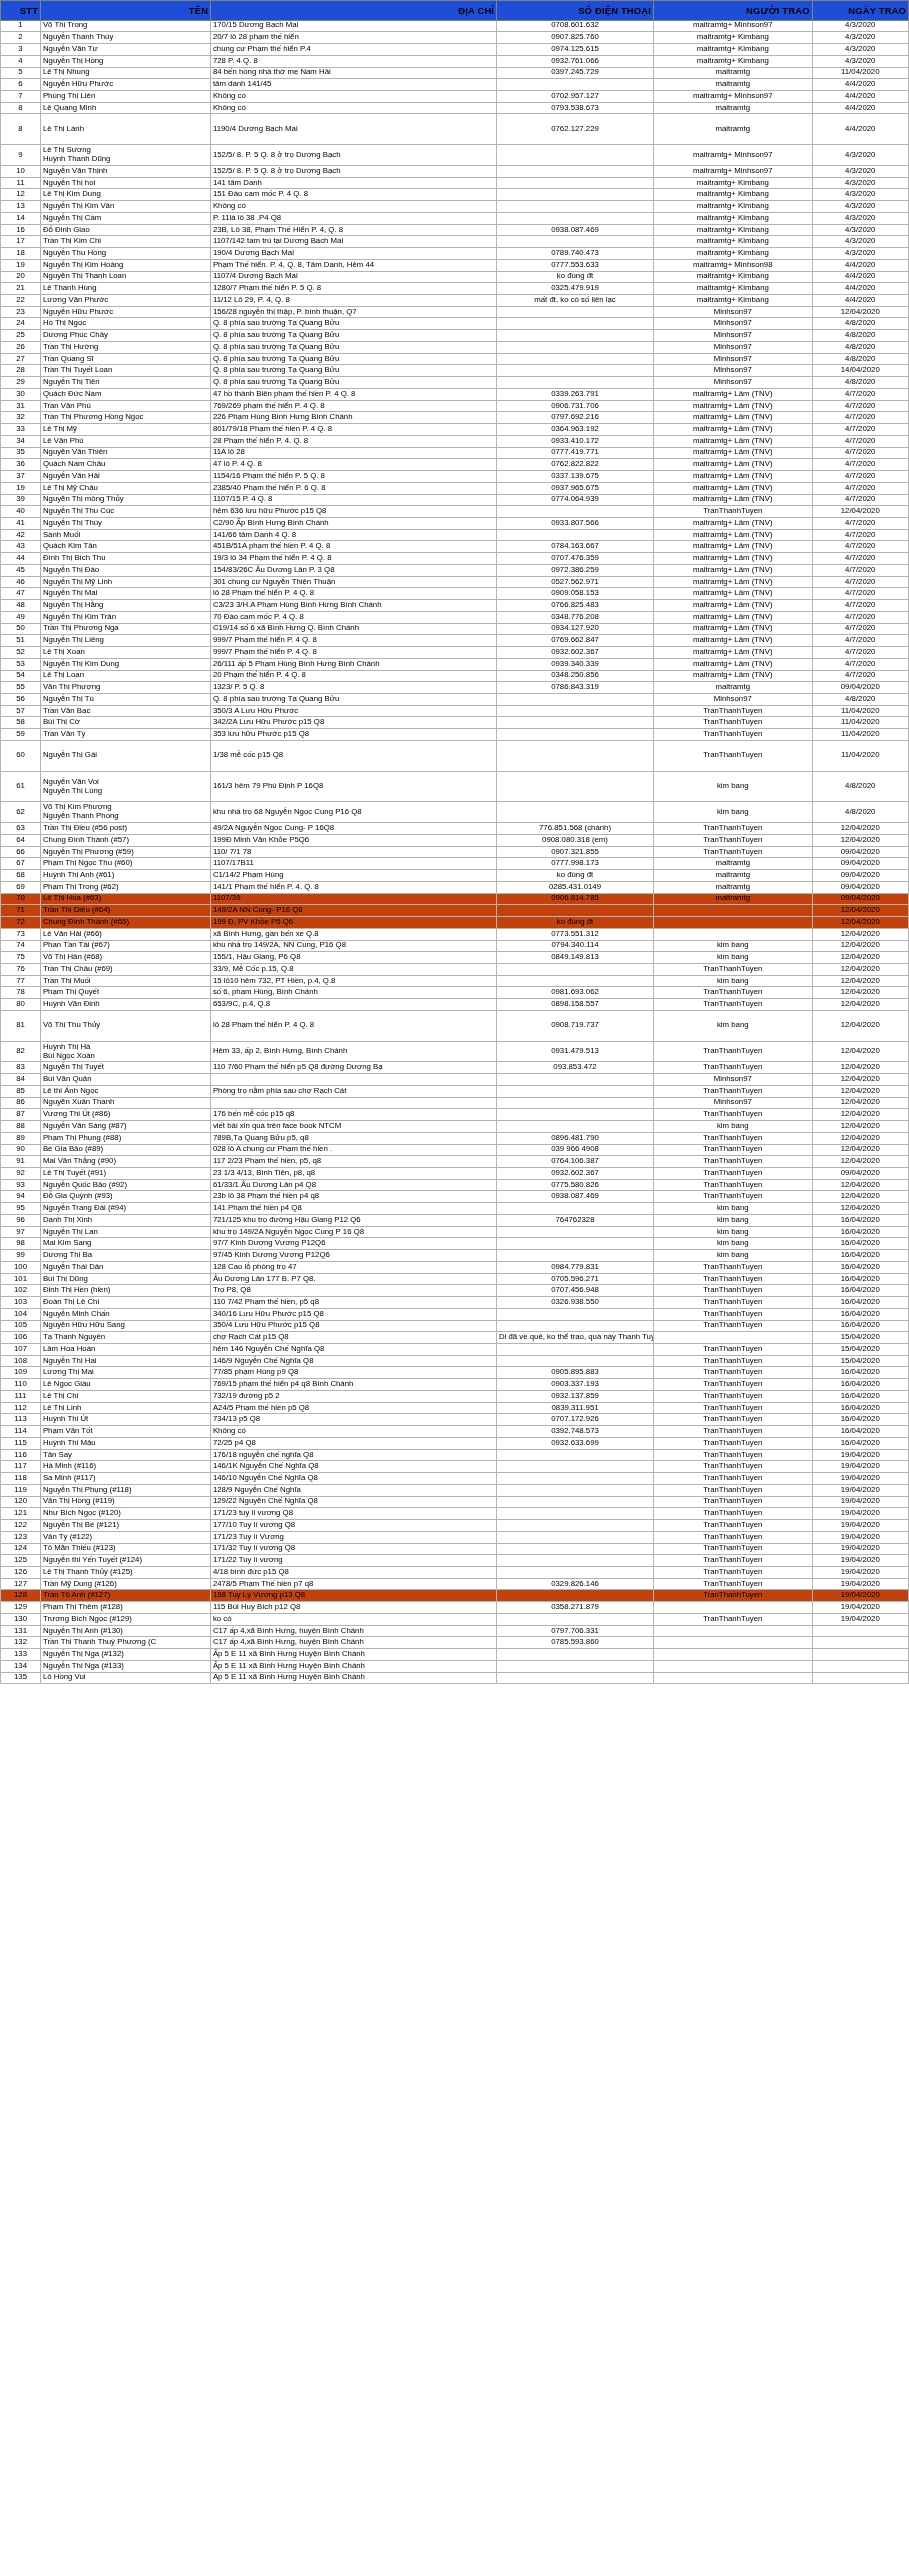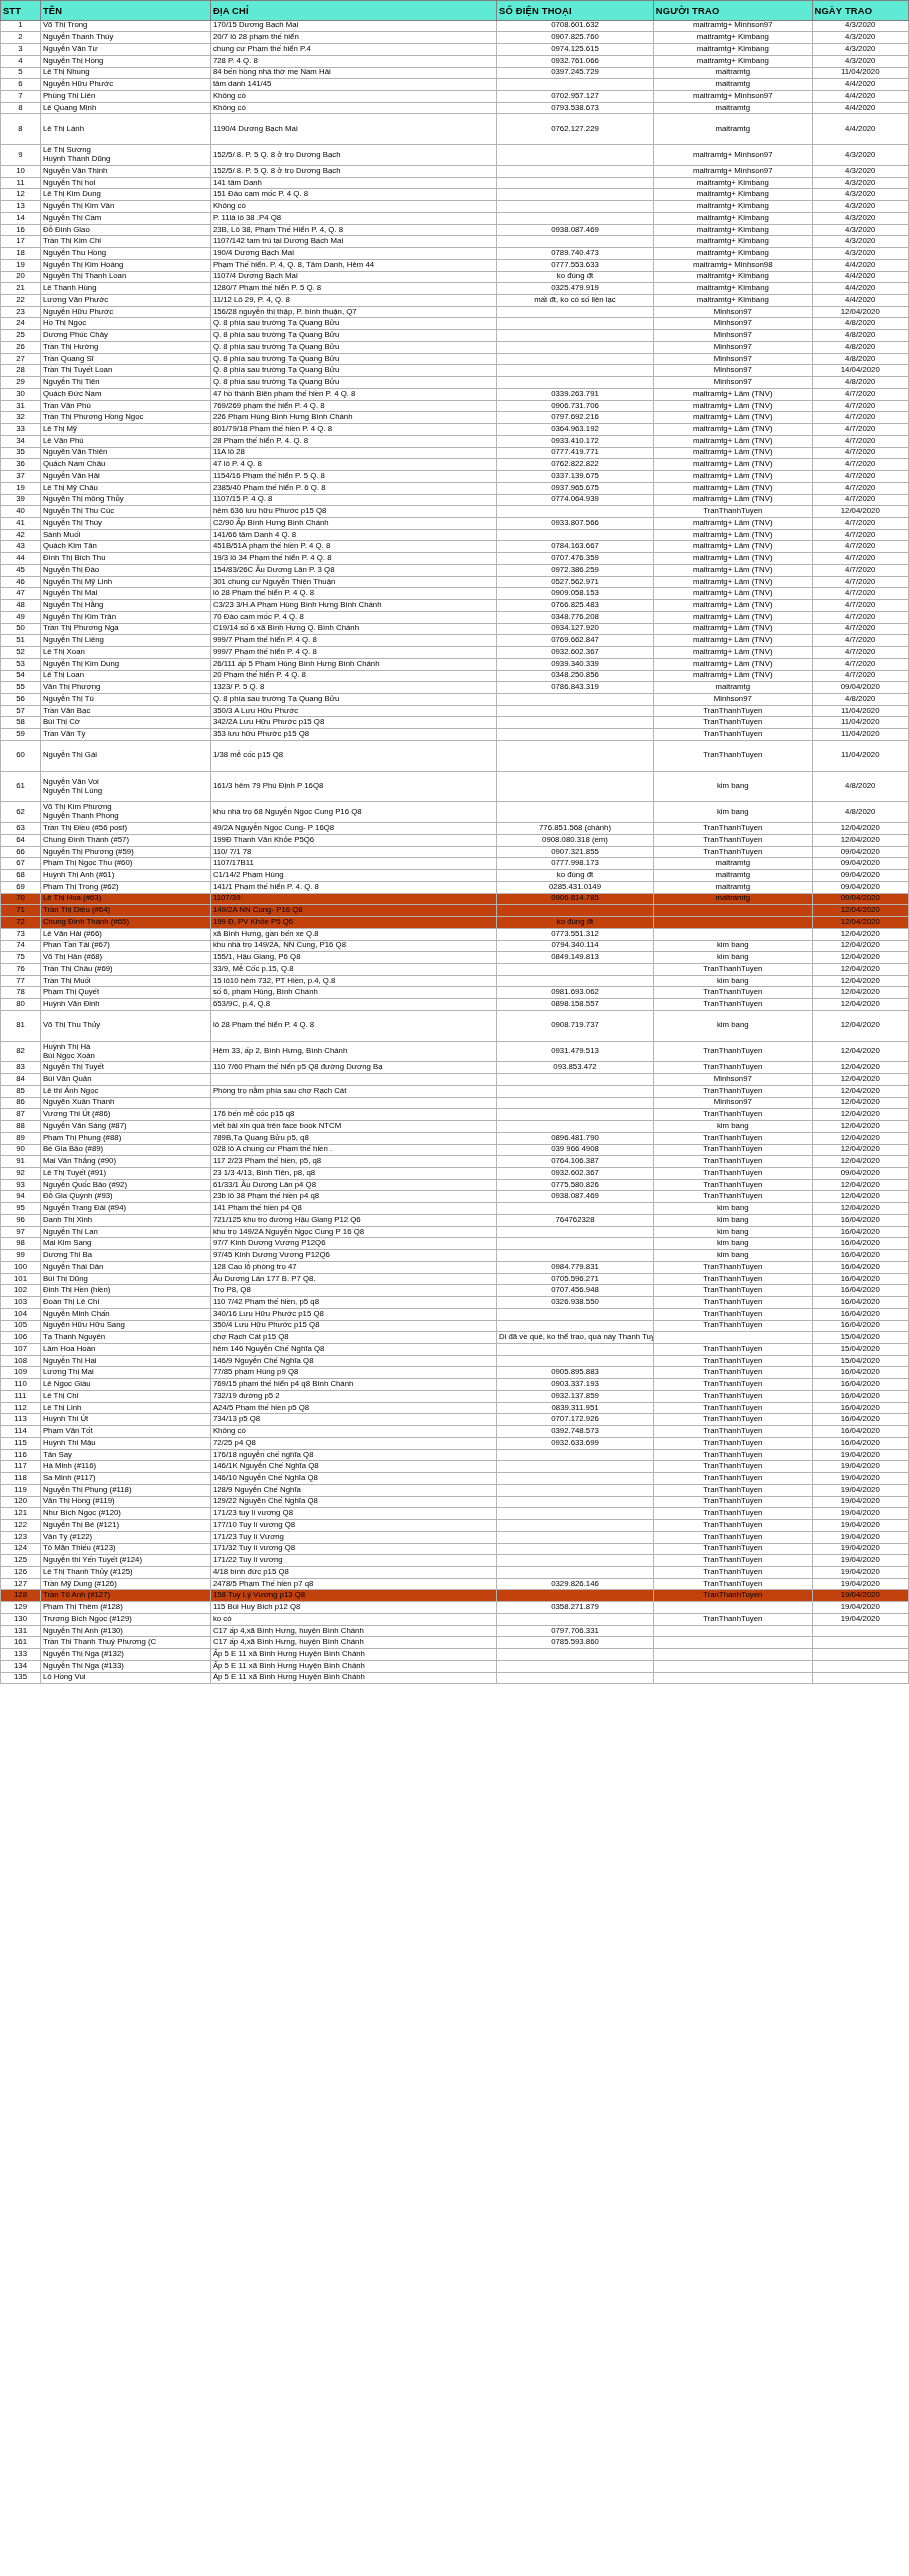--- a/index.html
+++ b/index.html
@@ -6,25 +6,25 @@
   body{font-family:"Liberation Sans", sans-serif;}
   #sheet{width:909px;}
   table{border-collapse:collapse;width:909px;table-layout:fixed;}
   col.c0{width:24.5px;}
   col.c1{width:104px;}
   col.c2{width:175px;}
   col.c3{width:96px;}
   col.c4{width:97px;}
   col.c5{width:59px;}
   thead th{
-    background:#5eead4;
+    background:#1d4ed8;
     border:0.9px solid #808080;
     font-size:9.4px;
     font-weight:bold;
-    text-align:left;
+    text-align:right;
     padding:3.8px 1.9px;
     color:#000;
     letter-spacing:0.2px;
   }
   tbody td{
     border:0.9px solid #b3b3b3;
     font-size:7.8px;
     line-height:1.15;
     padding:0.9px 1.9px;
     color:#000;
@@ -565,21 +565,21 @@
           <td class="stt">63</td>
           <td class="ten">Trần Thị Điều (#56 post)</td>
           <td class="diachi">49/2A Nguyễn Ngọc Cung- P 16Q8</td>
           <td class="num">776.851.568 (chánh)</td>
           <td class="nguoi">TranThanhTuyen</td>
           <td class="ngay">12/04/2020</td>
         </tr>
         <tr>
           <td class="stt">64</td>
           <td class="ten">Chung Đình Thành (#57)</td>
-          <td class="diachi">199Đ Thanh Văn Khỏe P5Q6</td>
+          <td class="diachi">199Đ Minh Văn Khỏe P5Q6</td>
           <td class="num">0908.080.318 (em)</td>
           <td class="nguoi">TranThanhTuyen</td>
           <td class="ngay">12/04/2020</td>
         </tr>
         <tr>
           <td class="stt">66</td>
           <td class="ten">Nguyễn Thị Phương (#59)</td>
           <td class="diachi">110/ 7/1 78</td>
           <td class="num">0907.321.855</td>
           <td class="nguoi">TranThanhTuyen</td>
@@ -1091,21 +1091,21 @@
         </tr>
         <tr>
           <td class="stt">131</td>
           <td class="ten">Nguyễn Thị Anh (#130)</td>
           <td class="diachi">C17 ấp 4,xã Bình Hưng, huyện Bình Chánh</td>
           <td class="num">0797.706.331</td>
           <td class="nguoi"></td>
           <td class="ngay"></td>
         </tr>
         <tr>
-          <td class="stt">161</td>
+          <td class="stt">132</td>
           <td class="ten">Trần Thi Thanh Thuý Phương (C</td>
           <td class="diachi">C17 ấp 4,xã Bình Hưng, huyện Bình Chánh</td>
           <td class="num">0785.593.860</td>
           <td class="nguoi"></td>
           <td class="ngay"></td>
         </tr>
         <tr>
           <td class="stt">133</td>
           <td class="ten">Nguyễn Thị Nga (#132)</td>
           <td class="diachi">Ấp 5 E 11 xã Bình Hưng Huyện Bình Chánh</td>

